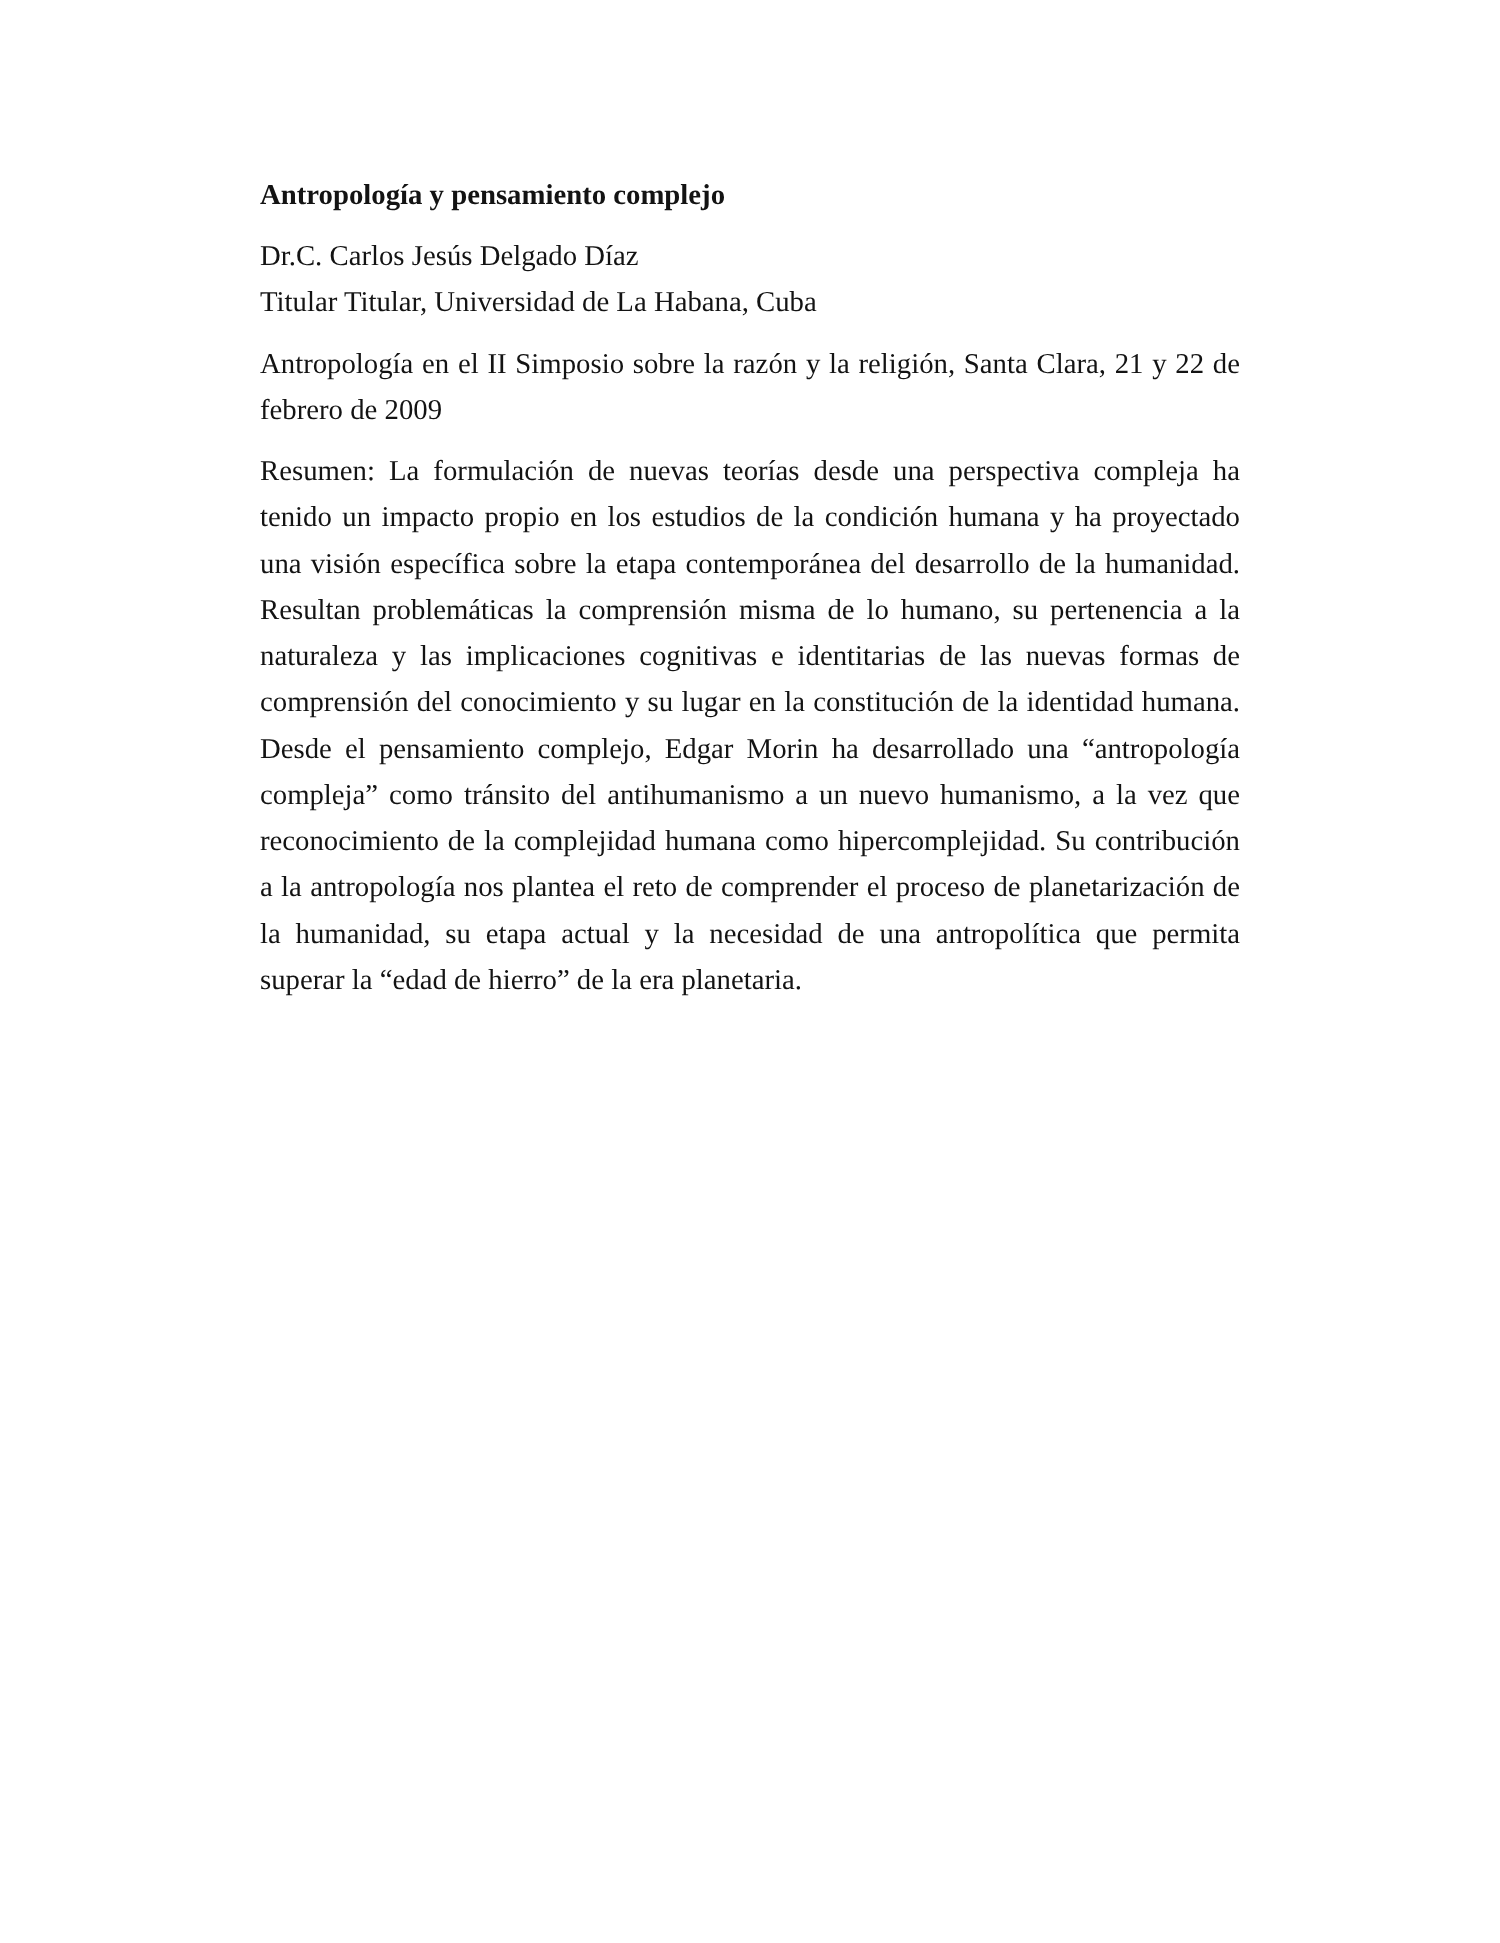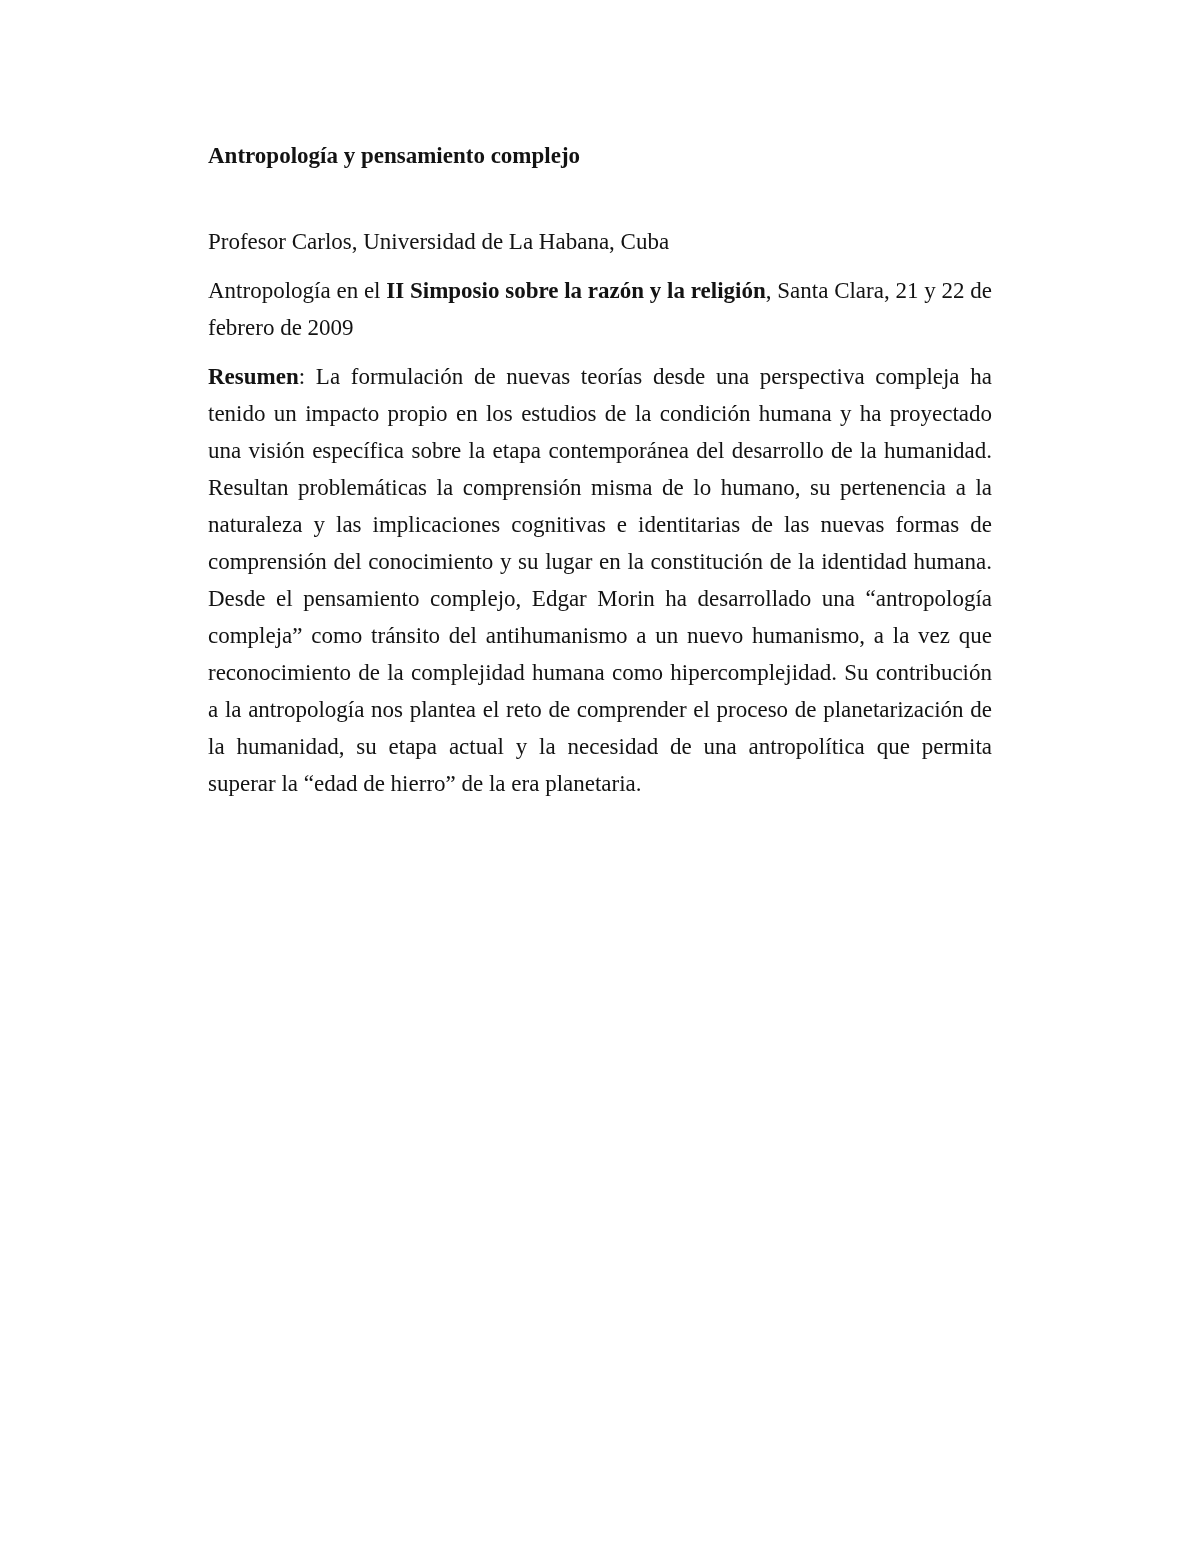--- a/index.html
+++ b/index.html
@@ -32,34 +32,34 @@
     font-size: 23px;
     line-height: 37px;
   }
   .title {
     font-weight: bold;
   }
   .justify {
     text-align: justify;
   }
   .bold {
-    font-weight: bold;
+    font-weight: normal;
   }
 </style>
 </head>
 <body>
 
 <div class="page">
   <div class="content">
 
     <p class="para title">Antropología y pensamiento complejo</p>
 
     <p class="para">
-      <br>
-      <span>Profesor Carlos, Universidad de La Habana, Cuba</span>
+      <span>Dr.C. Carlos Jesús Delgado Díaz</span><br>
+      <span>Titular Titular, Universidad de La Habana, Cuba</span>
     </p>
 
     <p class="para justify">
       <span>Antropología en el </span><span class="bold">II Simposio sobre la razón y la religión</span><span>, Santa Clara, 21 y 22 de febrero de 2009</span>
     </p>
 
     <p class="para justify">
       <span class="bold">Resumen</span><span>: La formulación de nuevas teorías desde una perspectiva compleja ha tenido un impacto propio en los estudios de la condición humana y ha proyectado una visión específica sobre la etapa contemporánea del desarrollo de la humanidad. Resultan problemáticas la comprensión misma de lo humano, su pertenencia a la naturaleza y las implicaciones cognitivas e identitarias de las nuevas formas de comprensión del conocimiento y su lugar en la constitución de la identidad humana. Desde el pensamiento complejo, Edgar Morin ha desarrollado una “antropología compleja” como tránsito del antihumanismo a un nuevo humanismo, a la vez que reconocimiento de la complejidad humana como hipercomplejidad. Su contribución a la antropología nos plantea el reto de comprender el proceso de planetarización de la humanidad, su etapa actual y la necesidad de una antropolítica que permita superar la “edad de hierro” de la era planetaria.</span>
     </p>
 

